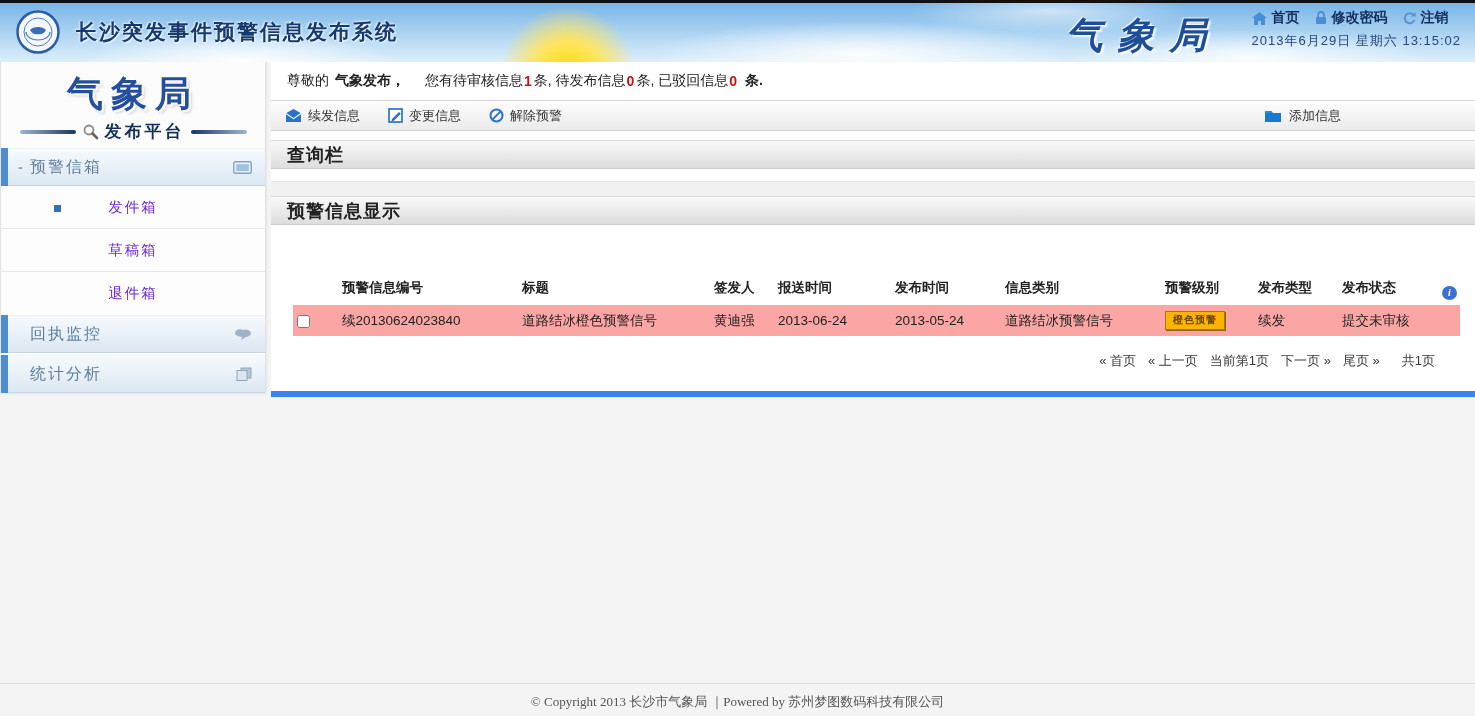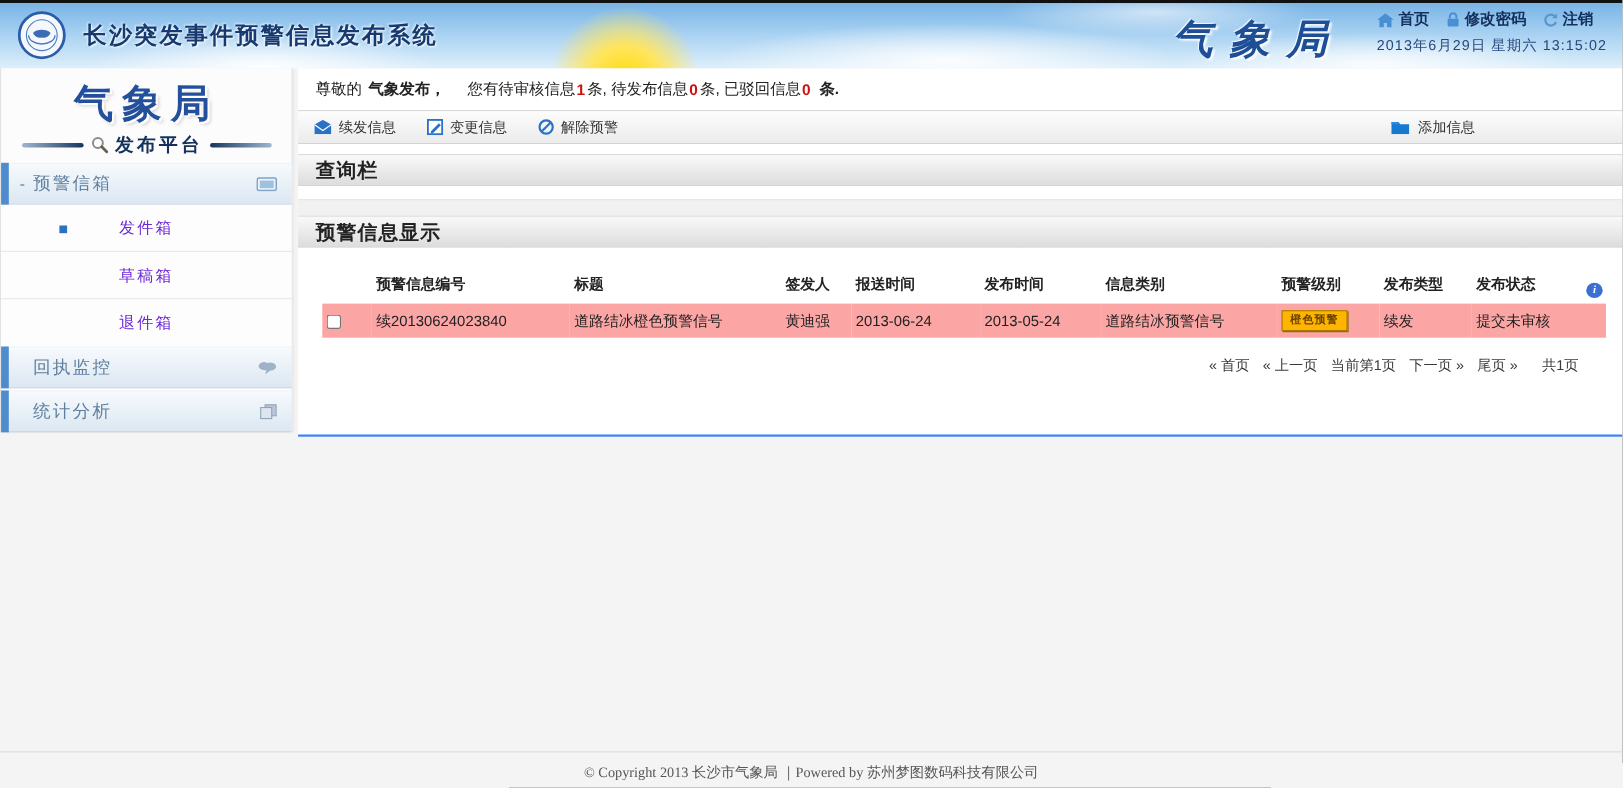--- a/index.html
+++ b/index.html
@@ -50,21 +50,21 @@
   .side-label { font-size:16px; color:#5f7f9f; letter-spacing:2px; }
   .side-icon { margin-left:auto; margin-right:13px; display:flex; }
 
   .side-submenu { background:#fdfdfd; }
   .side-subitem { position:relative; height:43px; display:flex; align-items:center; justify-content:center;
     font-size:14.5px; color:#6d28d9; letter-spacing:2px; cursor:pointer; border-bottom:1px solid #e6e9ec; }
   .side-subitem:last-child { border-bottom:none; }
   .sub-bullet { position:absolute; left:53px; top:19px; width:7px; height:7px; background:#2d6fc0; }
 
   
-  .main { flex:1; margin-left:5px; height:335px; background:#fff; border-bottom:2px solid #3b82f6; }
+  .main { flex:1; margin-left:5px; height:335px; background:#fff; border-bottom:6px solid #3b82f6; }
   .greeting { height:38px; display:flex; align-items:center; padding:0 16px; font-size:14px; color:#222; }
   .greeting b { margin:0 6px; }
   .greet-num { color:#cc1111; font-weight:bold; margin:0 2px 0 1px; }
 
   .toolbar { height:31px; display:flex; align-items:center; padding:0 14px; font-size:13px; color:#333;
     background:linear-gradient(#fdfdfd,#ebebeb); border-top:1px solid #d9d9d9; border-bottom:1px solid #d2d2d2; }
   .tool-btn { display:flex; align-items:center; gap:6px; margin-right:28px; cursor:pointer; }
   .tool-btn-add { margin-left:auto; margin-right:120px; display:flex; align-items:center; gap:7px; cursor:pointer; }
 
   .panel-spacer { height:9px; background:#fff; }
@@ -73,21 +73,21 @@
     font-size:18px; font-weight:bold; color:#222; letter-spacing:1px; }
   .query-body { height:12px; background:#fff; }
   .panel-gap { height:15px; background:#f1f1f1; border-top:1px solid #e6e6e6; }
 
   .display-body { position:relative; height:143px; padding:0 14px; }
   .info-icon { position:absolute; top:12px; right:18px; width:15px; height:14px; border-radius:50%;
     background:#3b6fd4; cursor:pointer; }
   .info-icon::after { content:"i"; display:block; text-align:center; color:#fff; font-size:10px;
     font-weight:bold; font-style:italic; line-height:14px; font-family:"Liberation Serif",serif; }
 
-  table.warn-table { border-collapse:collapse; table-layout:fixed; width:1167px; margin:20px 0 0 8px;
+  table.warn-table { border-collapse:collapse; table-layout:fixed; width:1167px; margin:49px 0 0 8px;
     font-size:13.5px; color:#222; }
   .warn-table col.c-cb{width:45px}.warn-table col.c-id{width:180px}.warn-table col.c-title{width:192px}
   .warn-table col.c-issuer{width:64px}.warn-table col.c-submit{width:117px}.warn-table col.c-publish{width:110px}
   .warn-table col.c-cat{width:160px}.warn-table col.c-level{width:93px}.warn-table col.c-type{width:84px}
   .warn-table col.c-status{width:122px}
   .warn-table th { text-align:left; font-weight:bold; padding:5px 4px 8px; white-space:nowrap; }
   .warn-table td { padding:6px 4px; white-space:nowrap; }
   tr.row-hl { background:#fca5a5; height:28px; cursor:pointer; }
   .row-cb { width:13px; height:13px; cursor:pointer; vertical-align:middle; }
   .level-badge { display:inline-block; background:#ffb400; border:1px solid #a87a00;

